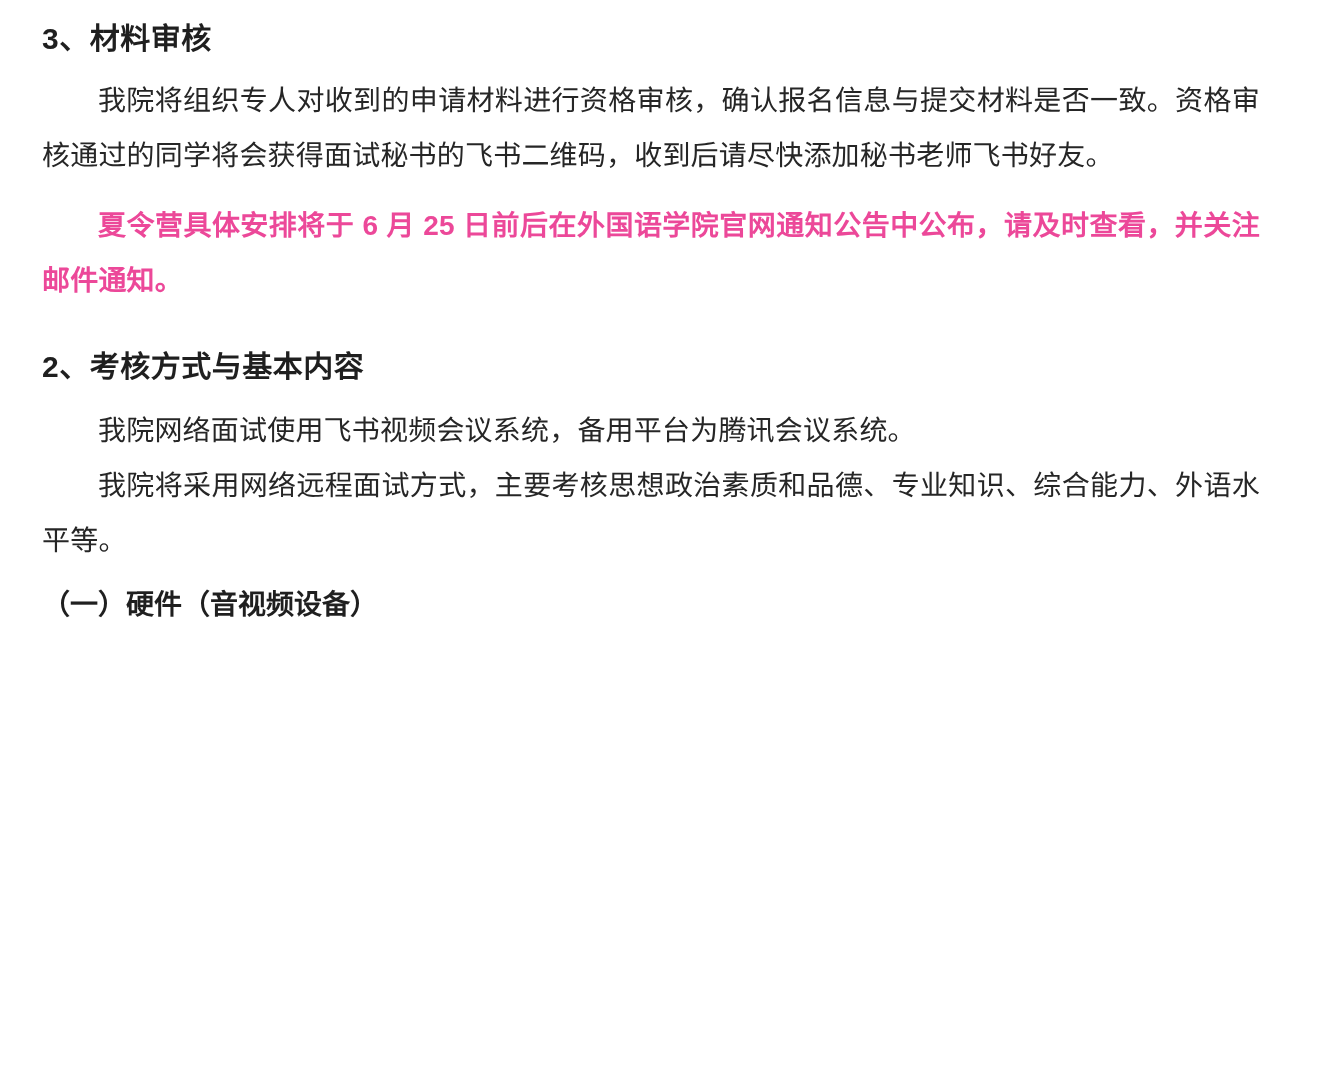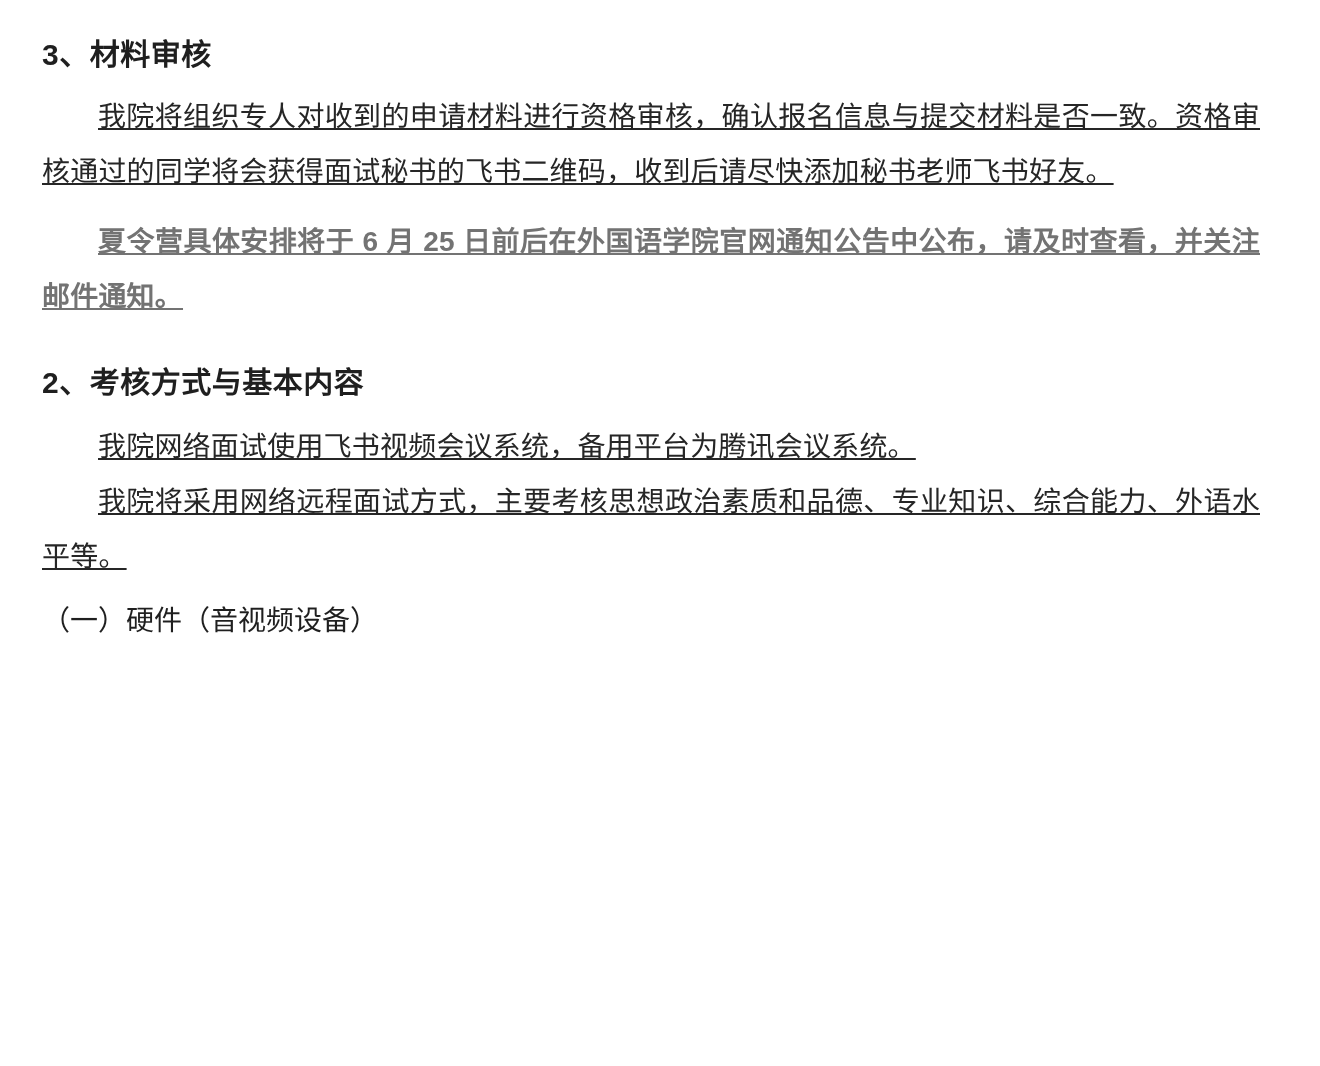--- a/index.html
+++ b/index.html
@@ -12,21 +12,21 @@
     height: 1066px;
     font-family: "Liberation Sans", "DejaVu Sans", sans-serif;
     color: #262626;
     overflow: hidden;
   }
   .page {
     position: relative;
     width: 1320px;
     height: 1040px;
     box-sizing: border-box;
-    padding: 34px 60px 0 42px;
+    padding: 18px 60px 0 42px;
   }
   .heading {
     font-size: 30px;
     font-weight: 700;
     line-height: 1.4;
     color: #1f1f1f;
     margin: 0 0 14px 0;
     letter-spacing: 0.5px;
   }
   .heading-2 {
@@ -34,32 +34,31 @@
     margin-bottom: 16px;
   }
   .para {
     font-size: 28px;
     line-height: 1.95;
     color: #262626;
     margin: 0 0 6px 0;
     text-align: justify;
     text-justify: inter-ideograph;
     letter-spacing: 0.2px;
-    text-decoration: underline;
   }
   .indent {
     text-indent: 2em;
   }
   .bold {
     font-weight: 700;
-    color: #737373;
+    color: #ec4899;
   }
   .sub-heading {
     font-size: 28px;
-    font-weight: 400;
+    font-weight: 700;
     line-height: 1.9;
     color: #1f1f1f;
     margin: 10px 0 0 0;
   }
   .spaced-para {
     margin-top: 16px;
   }
   .tight {
     margin-bottom: 0;
   }

